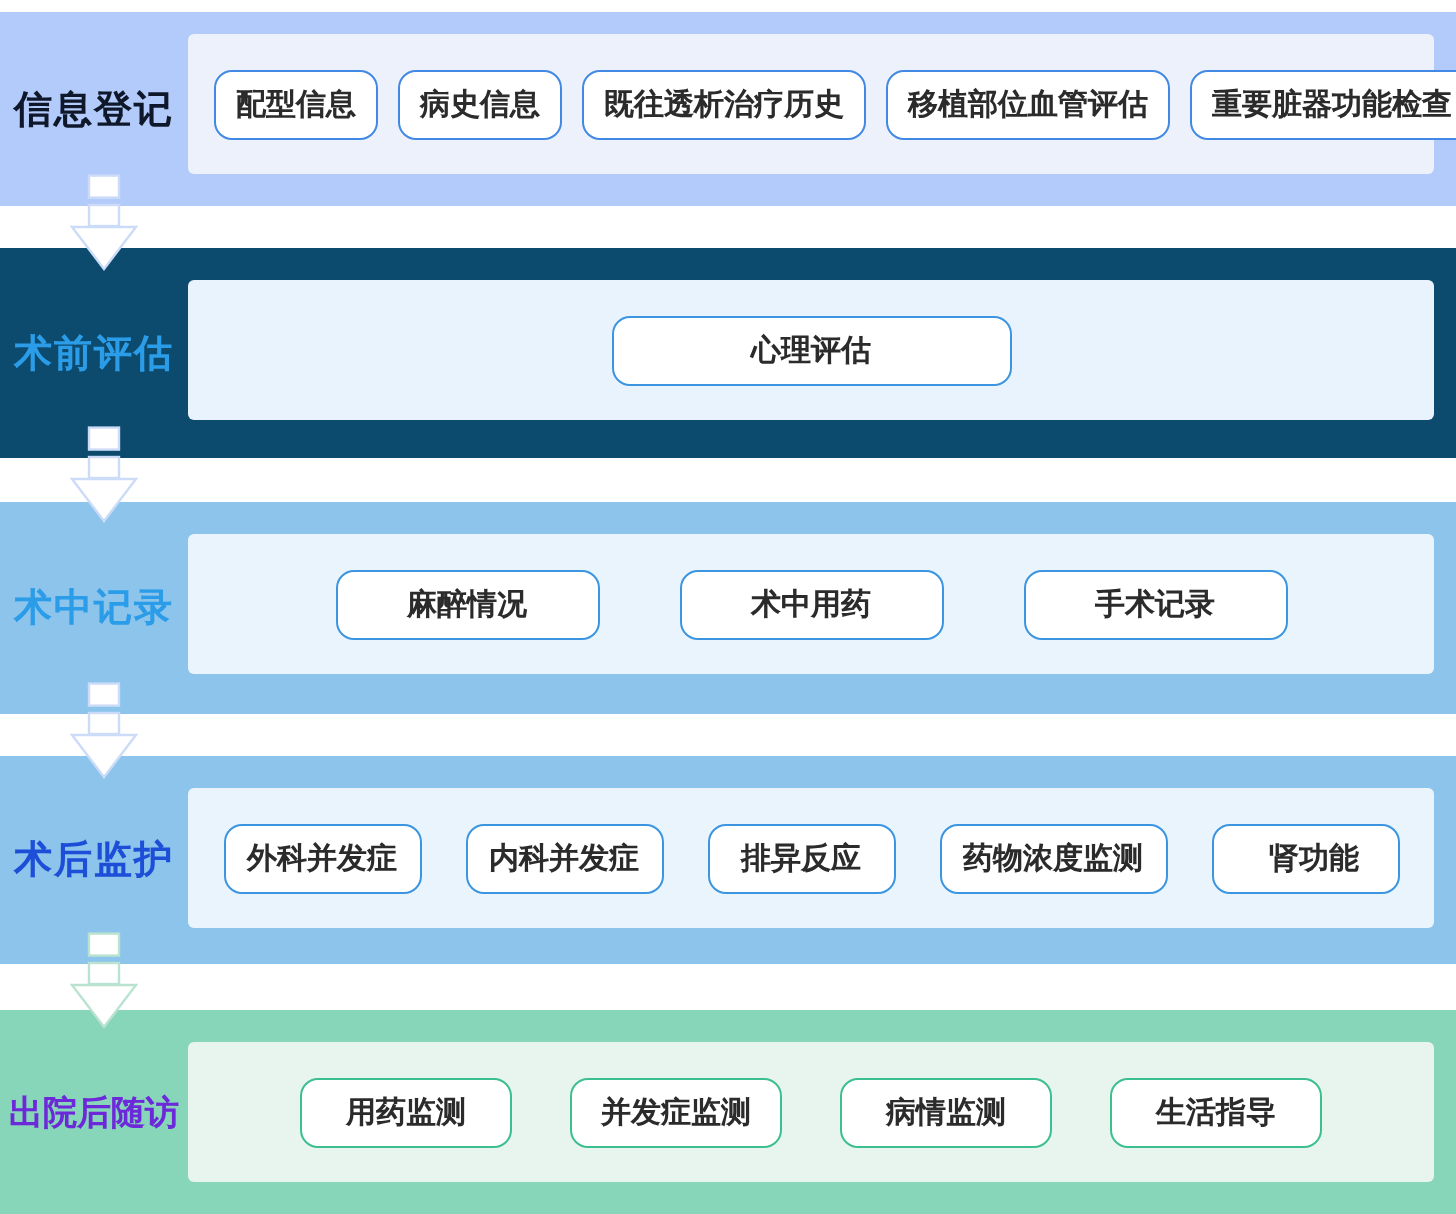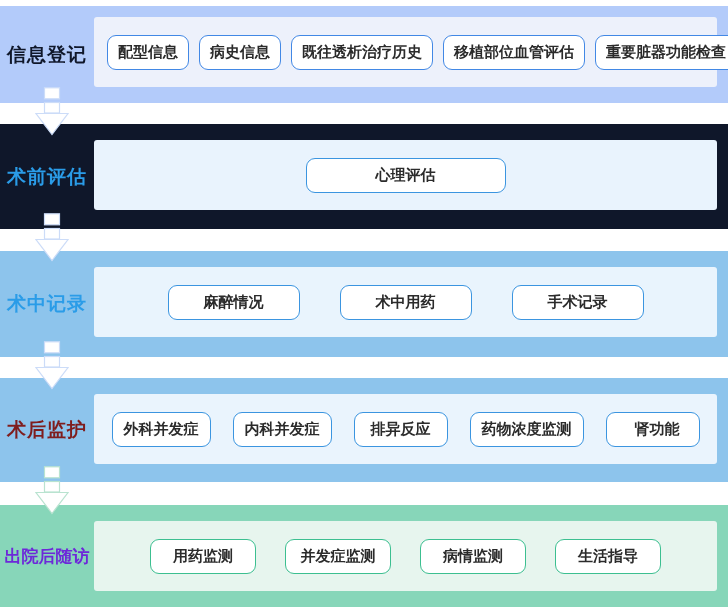--- a/index.html
+++ b/index.html
@@ -61,38 +61,38 @@
     <div class="stage-label" style="color: #0f172a;">信息登记</div>
     <div class="stage-panel" style="background: rgb(237, 241, 251);">
         <div class="chip" style="border-color: rgb(66, 136, 229);">配型信息</div>
         <div class="chip" style="border-color: rgb(66, 136, 229);">病史信息</div>
         <div class="chip" style="border-color: rgb(66, 136, 229);">既往透析治疗历史</div>
         <div class="chip" style="border-color: rgb(66, 136, 229);">移植部位血管评估</div>
         <div class="chip" style="border-color: rgb(66, 136, 229);">重要脏器功能检查</div>
       </div>
   </section>
 
-  <section class="stage stage-2" style="background: #0f172a;">
+  <section class="stage stage-2" style="background: #0c4a6e;">
     <div class="stage-label" style="color: rgb(42, 156, 232);">术前评估</div>
     <div class="stage-panel" style="background: rgb(233, 243, 253);">
         <div class="chip" style="border-color: rgb(59, 149, 224);">心理评估</div>
       </div>
   </section>
 
   <section class="stage stage-3" style="background: rgb(141, 196, 236);">
     <div class="stage-label" style="color: rgb(42, 156, 232);">术中记录</div>
     <div class="stage-panel" style="background: rgb(233, 244, 253);">
         <div class="chip" style="border-color: rgb(59, 149, 224);">麻醉情况</div>
         <div class="chip" style="border-color: rgb(59, 149, 224);">术中用药</div>
         <div class="chip" style="border-color: rgb(59, 149, 224);">手术记录</div>
       </div>
   </section>
 
   <section class="stage stage-4" style="background: rgb(141, 196, 236);">
-    <div class="stage-label" style="color: #7f1d1d;">术后监护</div>
+    <div class="stage-label" style="color: #1d4ed8;">术后监护</div>
     <div class="stage-panel" style="background: rgb(234, 244, 253);">
         <div class="chip" style="border-color: rgb(59, 149, 224);">外科并发症</div>
         <div class="chip" style="border-color: rgb(59, 149, 224);">内科并发症</div>
         <div class="chip" style="border-color: rgb(59, 149, 224);">排异反应</div>
         <div class="chip" style="border-color: rgb(59, 149, 224);">药物浓度监测</div>
         <div class="chip" style="border-color: rgb(59, 149, 224); padding-left: 20px;">肾功能</div>
       </div>
   </section>
 
   <section class="stage stage-5" style="background: rgb(135, 214, 185);">

